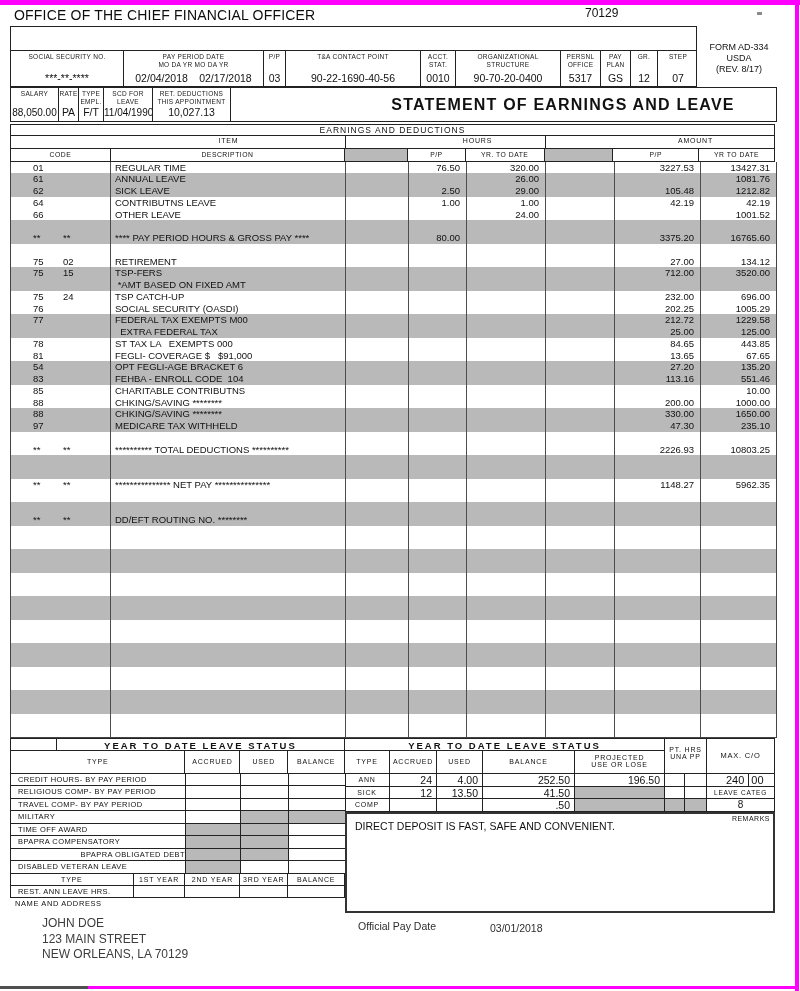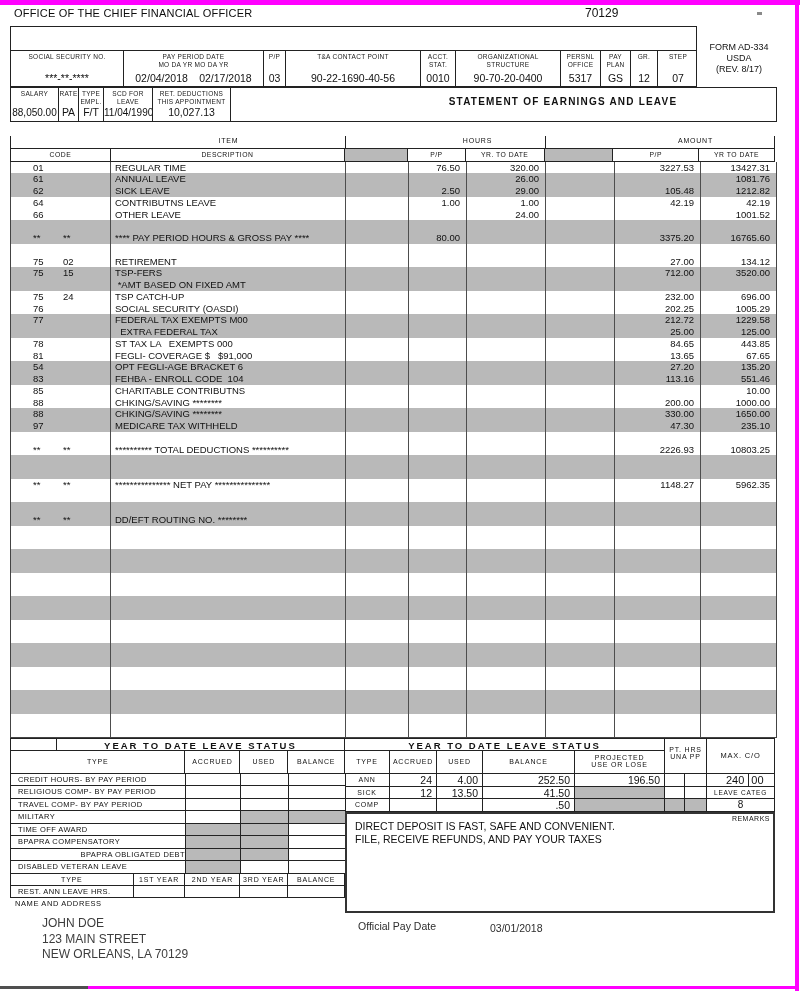--- a/index.html
+++ b/index.html
@@ -6,39 +6,39 @@
   .page{position:relative;width:800px;height:991px;background:#fff;overflow:hidden;
         font-family:"Liberation Sans",sans-serif;color:#111;}
   .abs{position:absolute;}
   
   .bar-top{left:0;top:0;width:800px;height:5px;background:#ff00ff;}
   .bar-right{left:795px;top:0;width:4px;height:991px;background:#ff00ff;}
   .bar-bottom{left:88px;top:986px;width:707px;height:3px;background:#ff00ff;}
   .bar-bottom-dark{left:0;top:986px;width:88px;height:3px;background:#4f4f4f;}
   .noise-dot{left:757px;top:12px;width:5px;height:3px;background:#8a8a8a;}
 
-  .office-title{left:14px;top:7px;font-size:11px;letter-spacing:.2px;color:#0d0d0d;}
+  .office-title{left:14px;top:7px;font-size:14px;letter-spacing:.2px;color:#0d0d0d;}
   .station{left:585px;top:6px;font-size:12px;}
   .form-block{left:700px;top:42px;width:78px;text-align:center;font-size:9px;line-height:11px;}
 
   
   .headbox{left:10px;top:26px;width:687px;height:61px;border:1px solid #222;box-sizing:border-box;}
   .headbox .split{position:absolute;left:0;top:23px;width:100%;height:0;border-top:1px solid #222;}
   .hcell{position:absolute;top:24px;height:36px;border-right:1px solid #222;box-sizing:border-box;
          display:flex;flex-direction:column;justify-content:space-between;overflow:hidden;}
   .hcell:last-child{border-right:none;}
   .hlab{font-size:6.5px;line-height:7.5px;text-align:center;letter-spacing:.3px;padding-top:2px;color:#1a1a1a;white-space:nowrap;}
   .hval{font-size:10.5px;text-align:center;padding-bottom:3px;white-space:nowrap;}
   .hval.flexdates{display:flex;justify-content:space-evenly;}
 
   .salbox{left:10px;top:87px;width:767px;height:35px;border:1px solid #222;box-sizing:border-box;}
   .scell{position:absolute;top:0;height:33px;border-right:1px solid #222;box-sizing:border-box;
          display:flex;flex-direction:column;justify-content:space-between;overflow:hidden;}
   .scell.last{border-right:none;}
-  .stmt-title{left:353px;top:96px;width:420px;text-align:center;font-size:10px;font-weight:bold;letter-spacing:1.2px;}
+  .stmt-title{left:353px;top:96px;width:420px;text-align:center;font-size:16px;font-weight:bold;letter-spacing:1.2px;}
 
   
   .band{left:10px;top:124px;width:765px;height:12px;border:1px solid #222;box-sizing:border-box;
         text-align:center;font-size:8.5px;letter-spacing:1px;line-height:11px;}
   .grouprow{left:10px;top:136px;width:765px;height:13px;border:1px solid #222;border-top:none;box-sizing:border-box;}
   .gcell{position:absolute;top:0;height:100%;border-right:1px solid #222;box-sizing:border-box;}
   .glabel{position:absolute;top:1px;font-size:7px;letter-spacing:.8px;text-align:center;}
   .colhead{left:10px;top:149px;width:765px;height:12.5px;border:1px solid #222;border-top:none;box-sizing:border-box;display:flex;}
   .chc{height:100%;border-right:1px solid #222;box-sizing:border-box;font-size:6.8px;letter-spacing:.5px;
        text-align:center;line-height:11px;overflow:hidden;white-space:nowrap;}
@@ -185,20 +185,21 @@
       <div>
         <div class="hlab">RET. DEDUCTIONS</div>
         <div class="hlab" style="padding-top:0">THIS APPOINTMENT</div>
       </div>
       <div class="hval">10,027.13</div>
     </div>
     <div class="scell last" style="left:220px;width:547px"></div>
   </div>
   <div class="abs stmt-title">STATEMENT  OF  EARNINGS  AND  LEAVE</div>
 
+  <div class="abs band">EARNINGS AND DEDUCTIONS</div>
   <div class="abs grouprow">
     <div class="gcell" style="left:0;width:335px">
       <div class="glabel" style="left:100px;width:235px">ITEM</div>
     </div>
     <div class="gcell" style="left:335px;width:200px">
       <div class="glabel" style="left:63px;width:137px">HOURS</div>
     </div>
     <div class="gcell" style="left:535px;width:230px;border-right:none">
       <div class="glabel" style="left:69px;width:161px">AMOUNT</div>
     </div>
@@ -832,21 +833,20 @@
         <div class="lv-cell gray" style="width: 20px;"></div>
         <div class="lv-cell gray" style="width: 22px;"></div>
         <div class="lv-cell" style="width: 68px; text-align: center; font-size: 10px; line-height: 12px;">8</div>
       </div>
     </div>
 
   <div class="abs remarks-box">
     <div class="remarks-label">REMARKS</div>
     <div class="remarks-text">
       <div>DIRECT DEPOSIT IS FAST, SAFE AND CONVENIENT.</div>
-      <div>FILE, RECEIVE REFUNDS, AND PAY YOUR TAXES</div>
     </div>
   </div>
 
   <div class="abs name-addr-label">NAME AND ADDRESS</div>
   <div class="abs address">
     <div>JOHN DOE</div>
     <div>123 MAIN STREET</div>
     <div>NEW ORLEANS, LA 70129</div>
   </div>
   <div class="abs opd-label">Official Pay Date</div>

